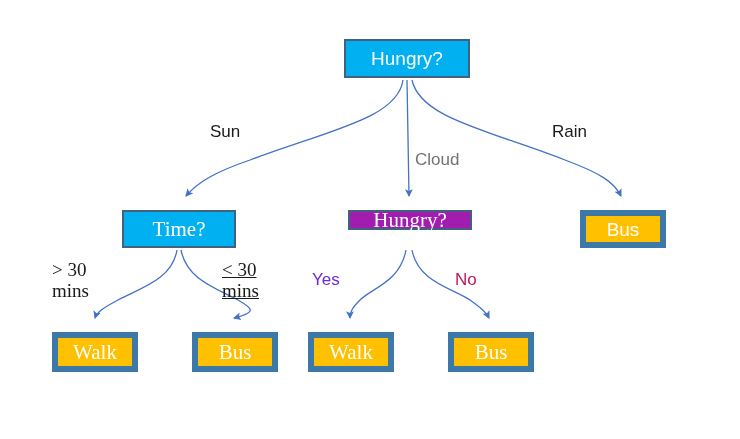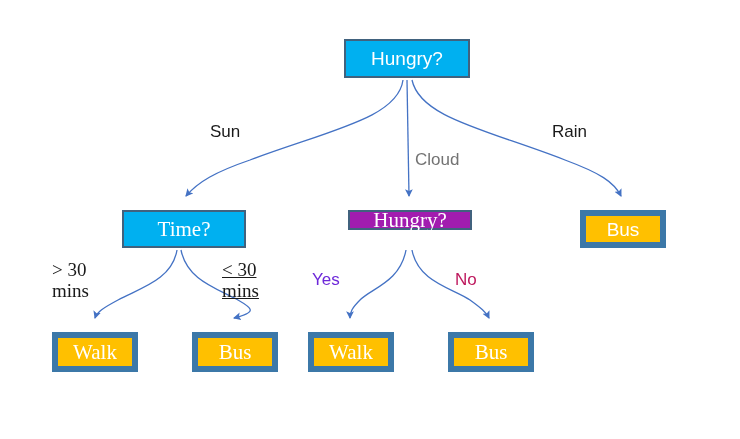--- a/index.html
+++ b/index.html
@@ -83,21 +83,21 @@
         <path d="M 181 250 C 187 280 216 288 238 300 C 252 308 258 312 234 318" fill="none" stroke="#4472C4" stroke-width="1.3" marker-end="url(#arrowhead)"></path>
         <path d="M 406 250 C 400 282 372 288 360 300 C 352 308 350 312 350 318" fill="none" stroke="#4472C4" stroke-width="1.3" marker-end="url(#arrowhead)"></path>
         <path d="M 412 250 C 418 282 452 288 470 300 C 481 308 486 312 489 318" fill="none" stroke="#4472C4" stroke-width="1.3" marker-end="url(#arrowhead)"></path>
       </g>
   </svg>
 
   <div id="nodes-layer">
       <div class="node node-decision font-sans" style="left: 344px; top: 39px; width: 126px; height: 39px; background: rgb(0, 176, 240); border-color: rgb(65, 98, 126); color: rgb(255, 255, 255);">
         <span>Hungry?</span>
       </div>
-      <div class="node node-decision font-serif" style="left: 122px; top: 210px; width: 124px; height: 38px; background: rgb(0, 176, 240); border-color: rgb(65, 98, 126); color: rgb(255, 255, 255);">
+      <div class="node node-decision font-serif" style="left: 122px; top: 210px; width: 114px; height: 38px; background: rgb(0, 176, 240); border-color: rgb(65, 98, 126); color: rgb(255, 255, 255);">
         <span>Time?</span>
       </div>
       <div class="node node-decision font-serif" style="left: 348px; top: 210px; width: 124px; height: 20px; background: #a21caf; border-color: rgb(65, 98, 126); color: rgb(255, 255, 255);">
         <span>Hungry?</span>
       </div>
       <div class="node node-leaf font-sans" style="left: 580px; top: 210px; width: 86px; height: 38px; background: rgb(255, 192, 0); border-color: rgb(60, 120, 168); color: rgb(255, 255, 255);">
         <span>Bus</span>
       </div>
       <div class="node node-leaf font-serif" style="left: 52px; top: 332px; width: 86px; height: 40px; background: rgb(255, 192, 0); border-color: rgb(60, 120, 168); color: rgb(255, 255, 255);">
         <span>Walk</span>

